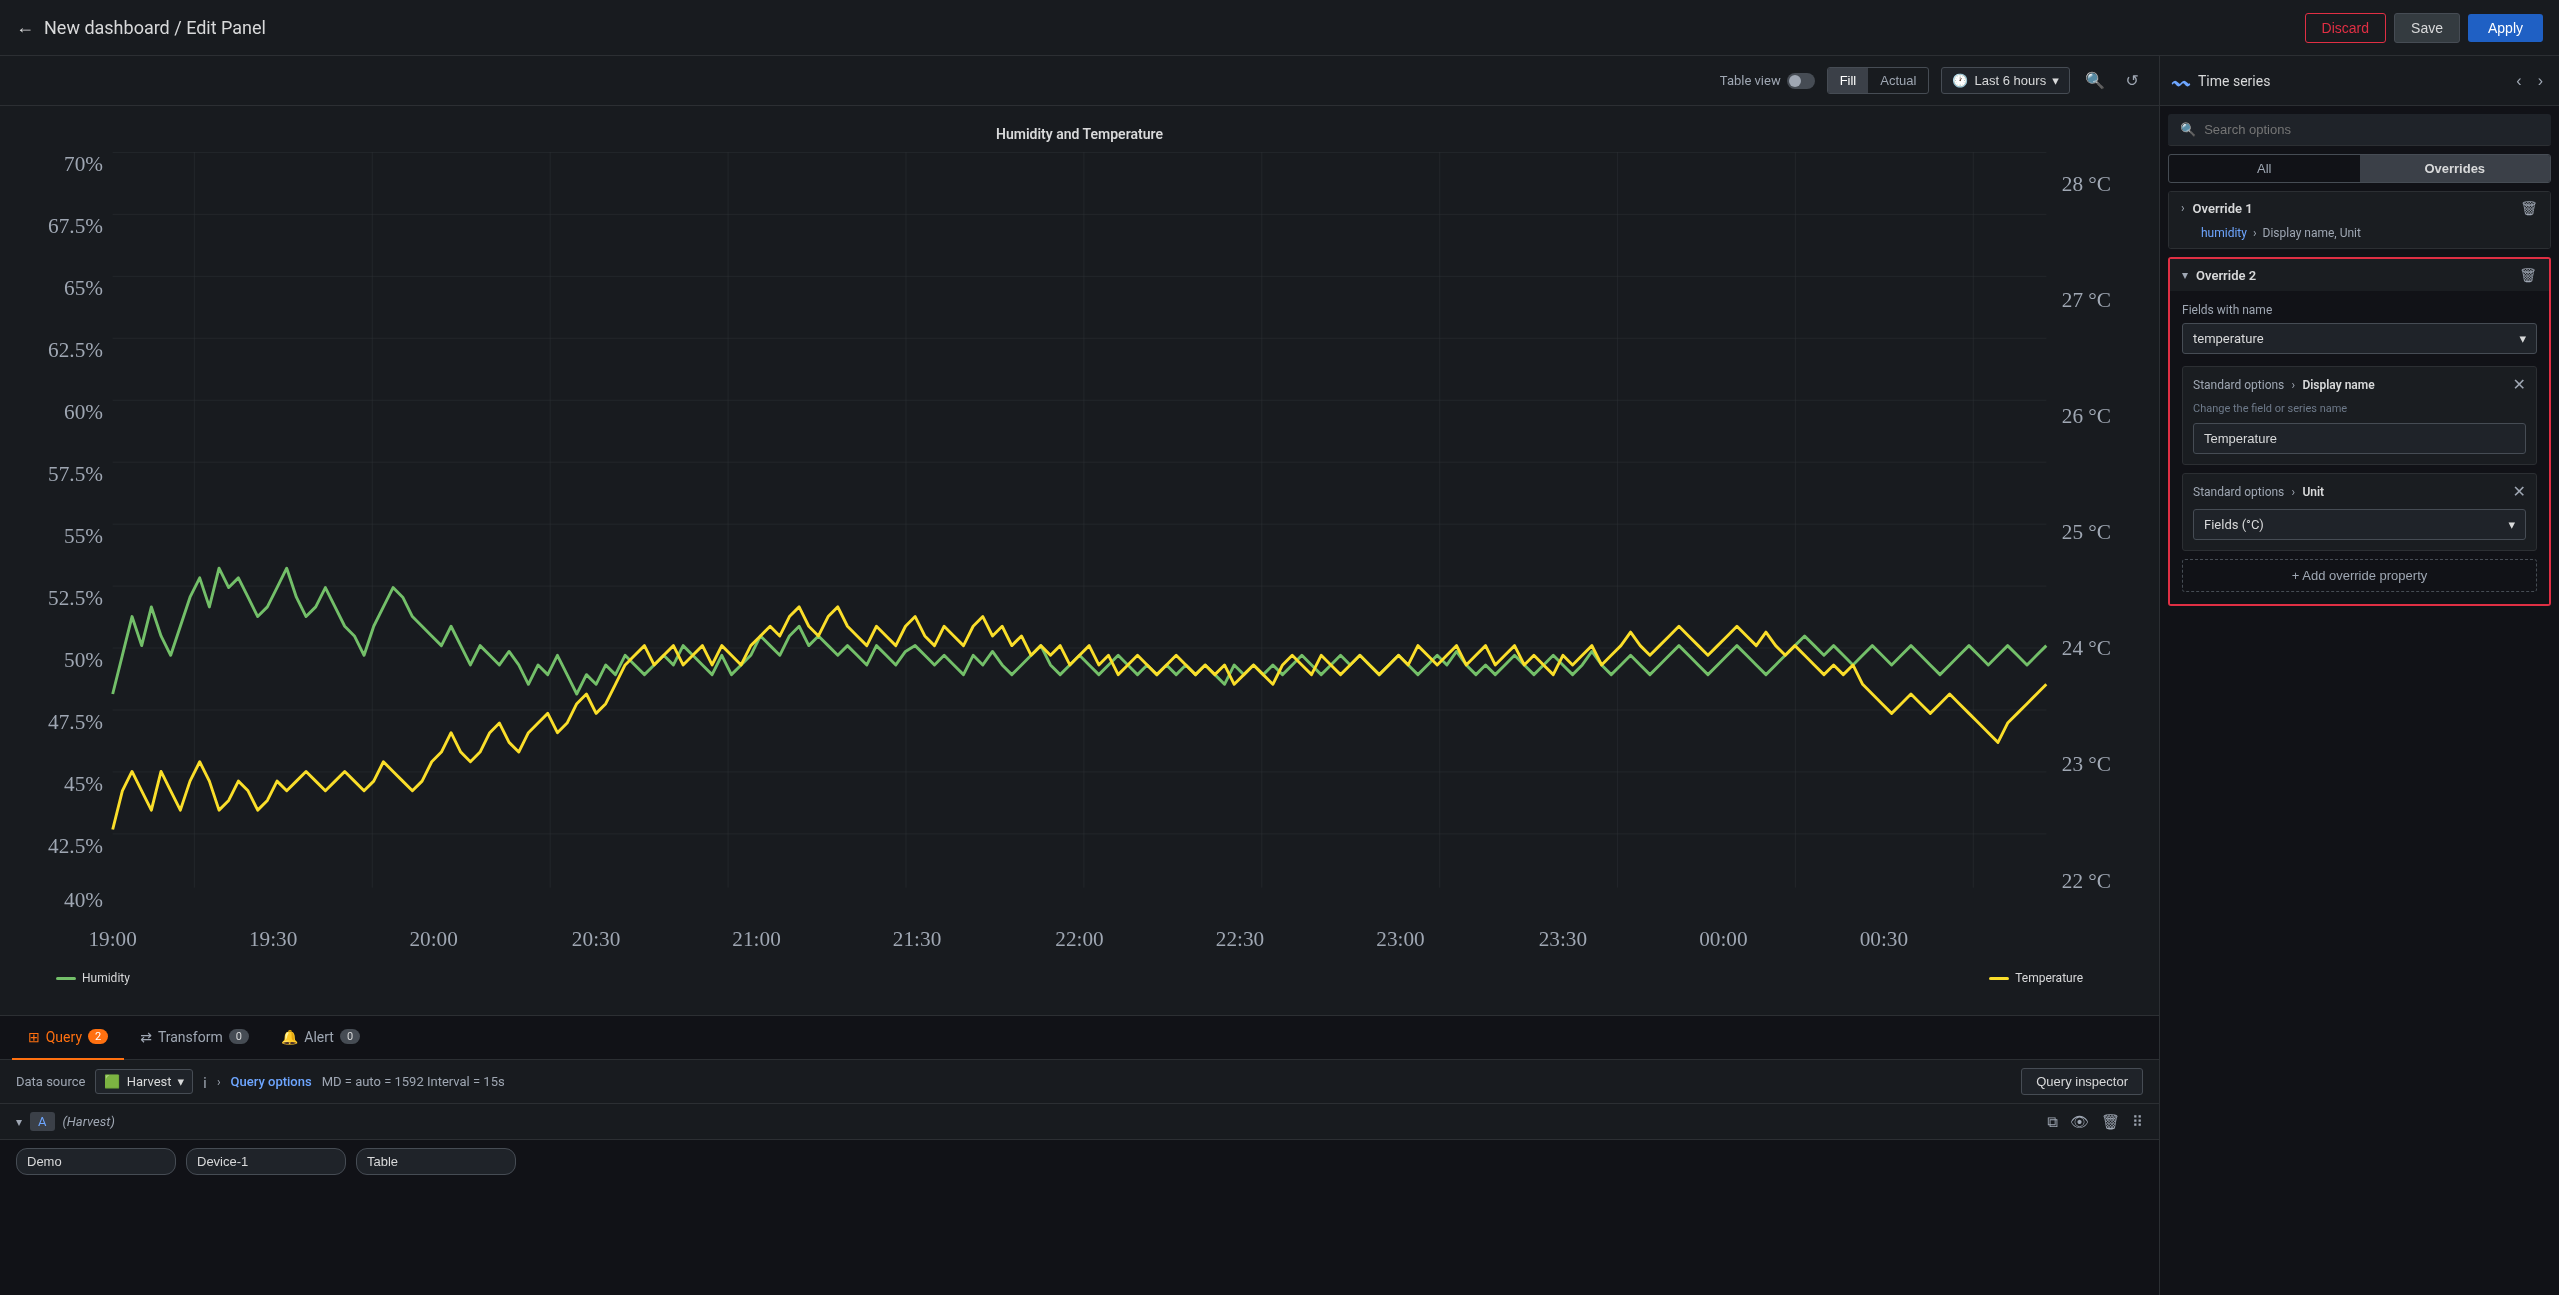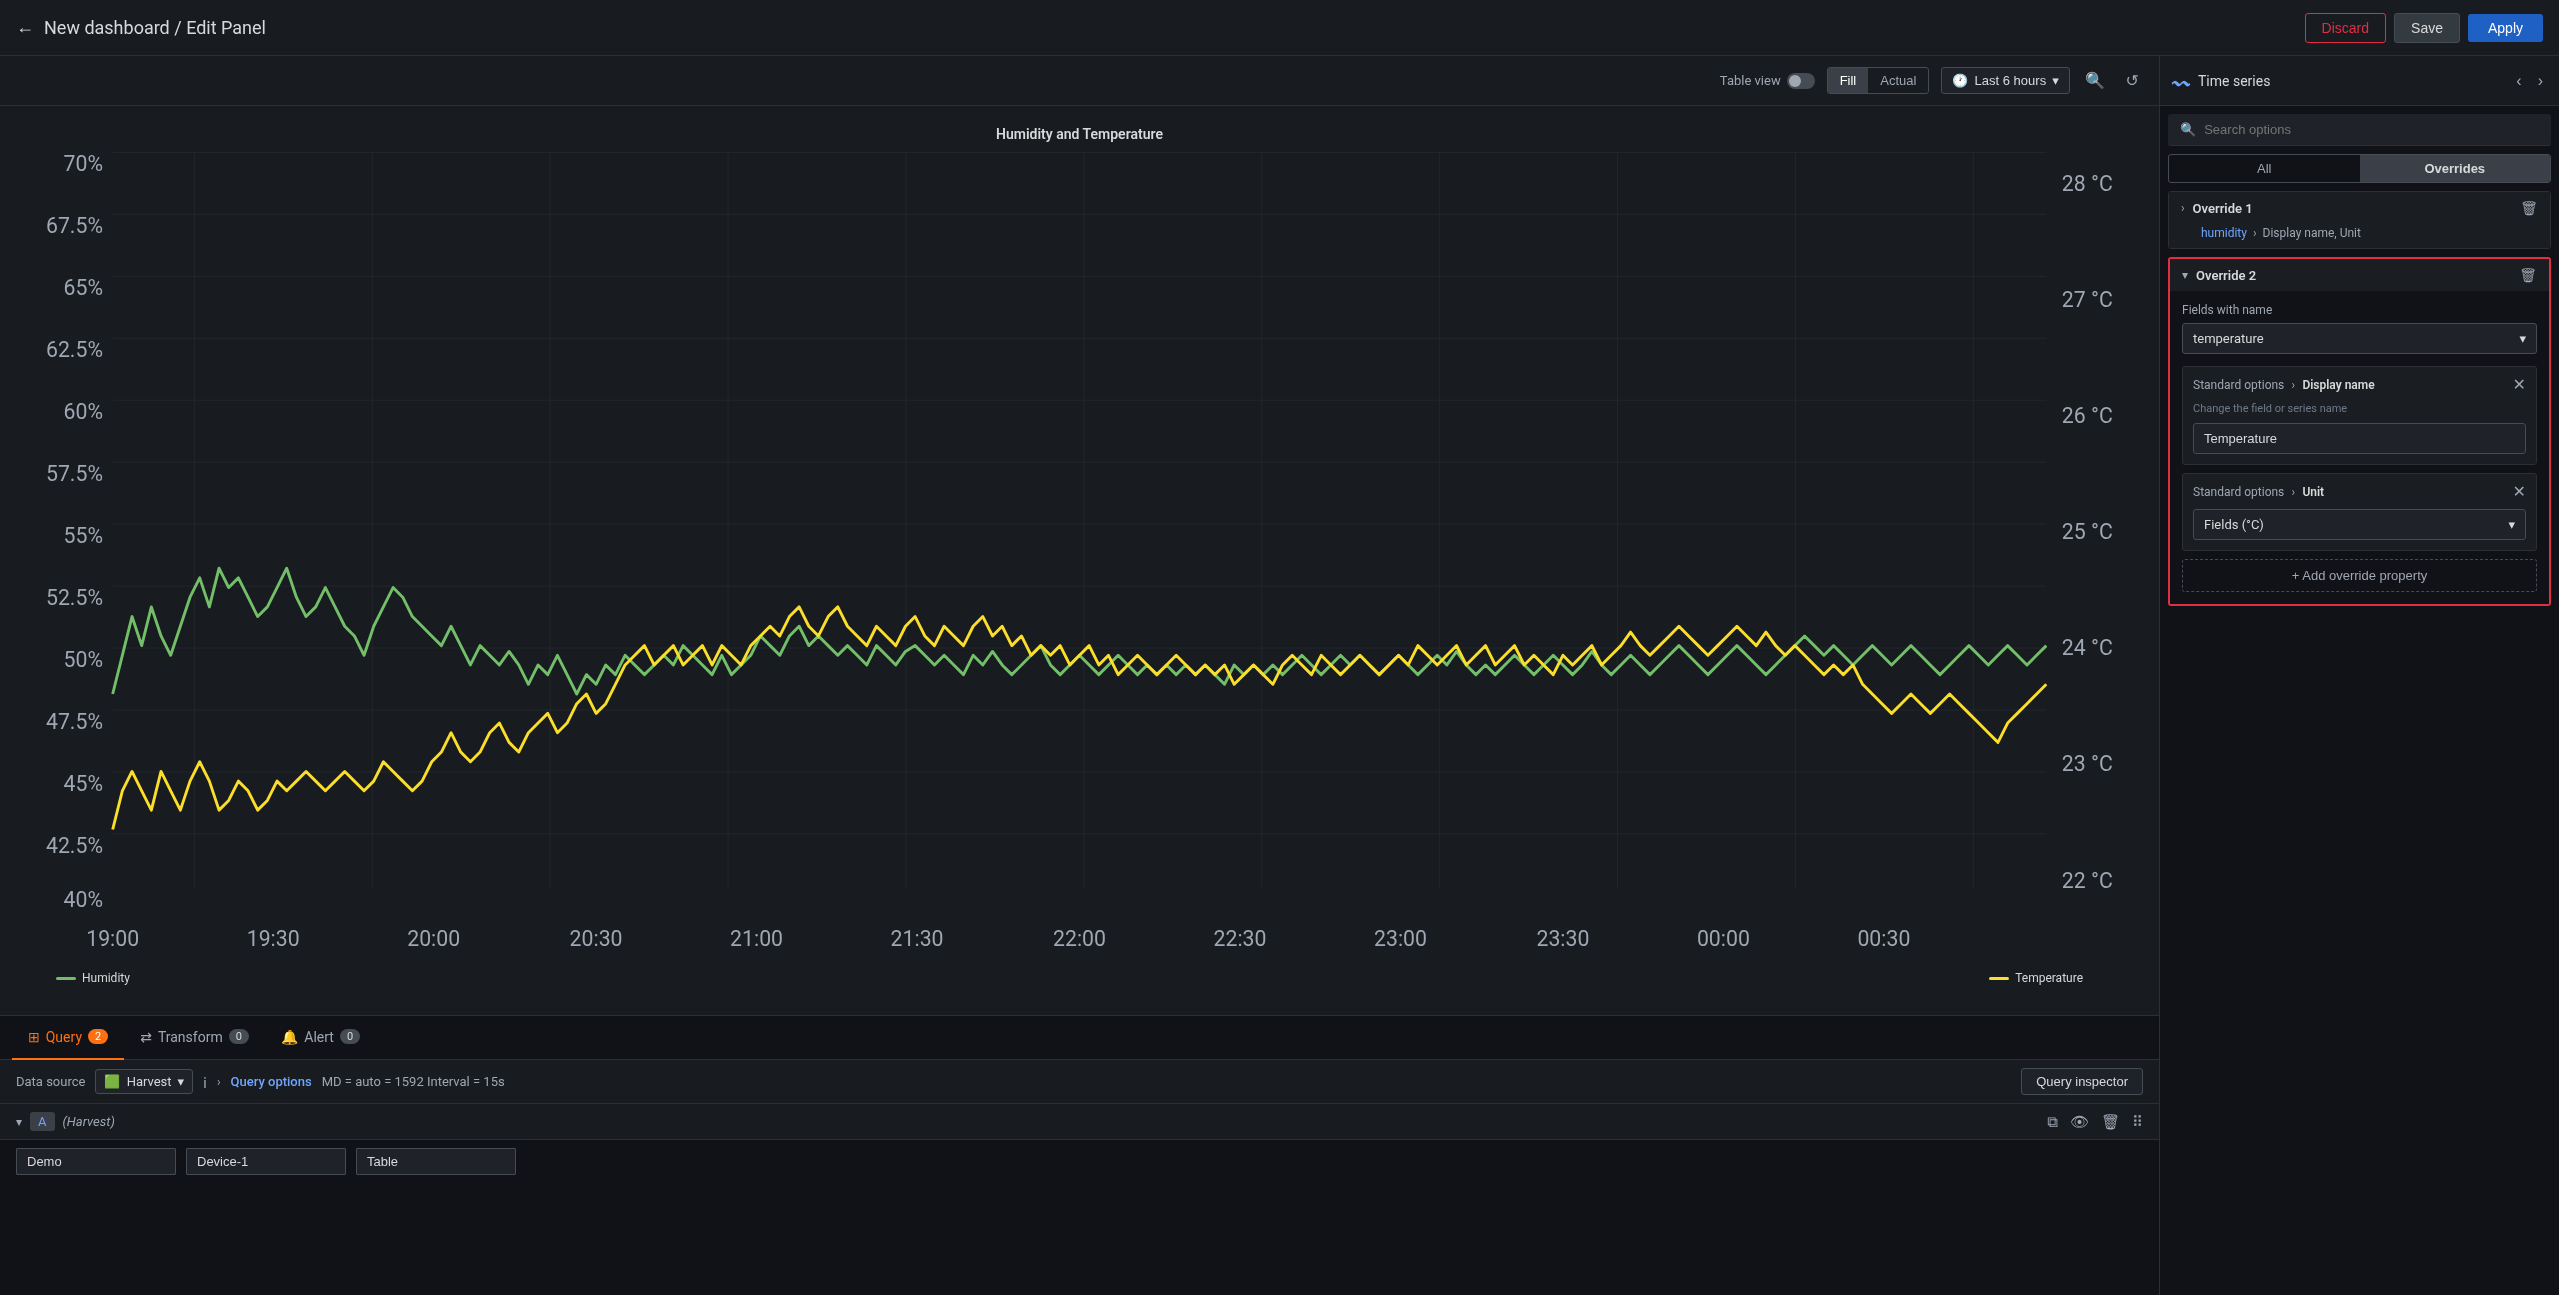--- a/index.html
+++ b/index.html
@@ -177,20 +177,21 @@
     .chart-title {
       text-align: center;
       font-size: 14px;
       font-weight: 600;
       color: #d8d9da;
       margin-bottom: 10px;
     }
     .chart-svg-wrapper {
       width: 100%;
       height: calc(100% - 60px);
+      font-family: Liberation Serif, serif;
     }
 
     
     .bottom-panel {
       height: 280px;
       background: #111217;
       border-top: 1px solid #2c2f33;
       display: flex;
       flex-direction: column;
     }
@@ -331,21 +332,21 @@
 
     .field-row {
       display: flex;
       align-items: center;
       padding: 8px 16px;
       gap: 10px;
     }
     .field-select {
       background: #1f2329;
       border: 1px solid #464c54;
-      border-radius: 1px;
+      border-radius: 11px;
       color: #d8d9da;
       padding: 5px 10px;
       cursor: pointer;
       font-size: 13px;
       min-width: 160px;
       appearance: none;
       -webkit-appearance: none;
     }
 
     

